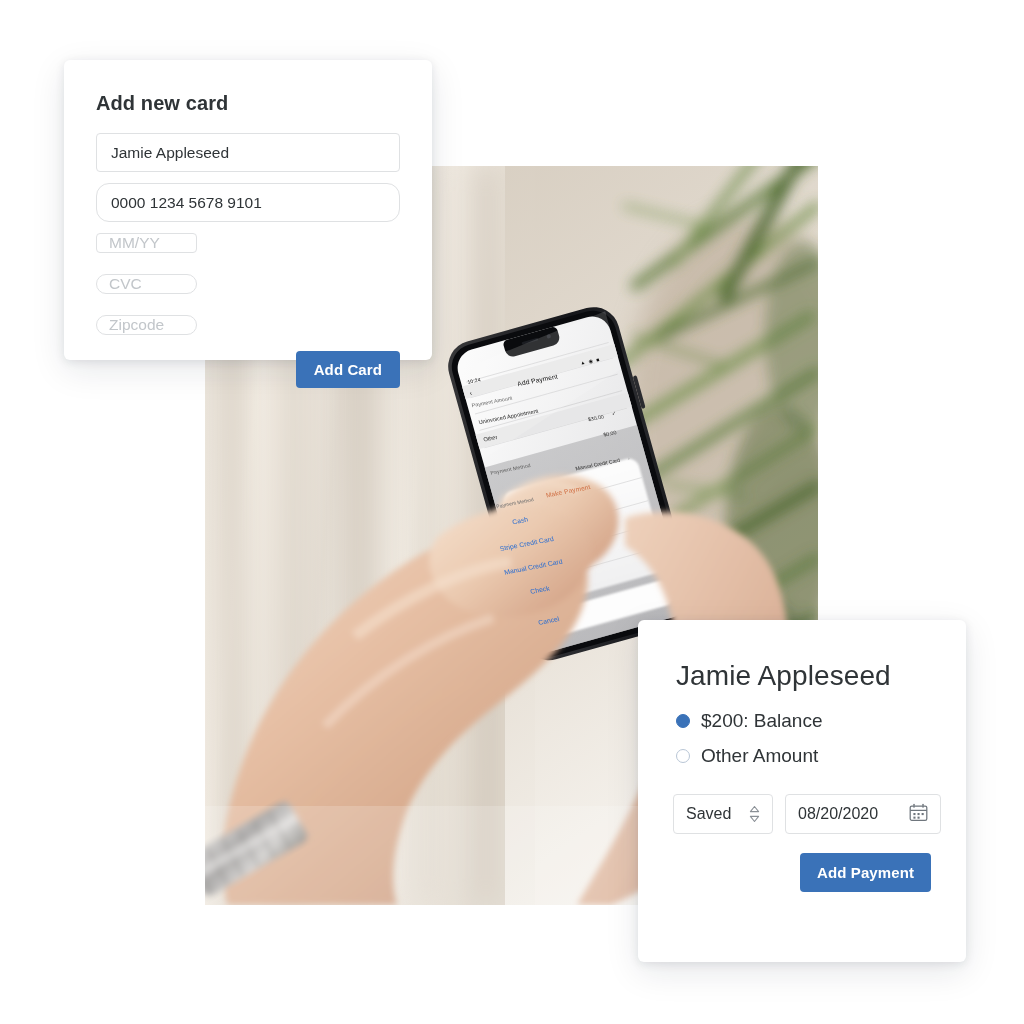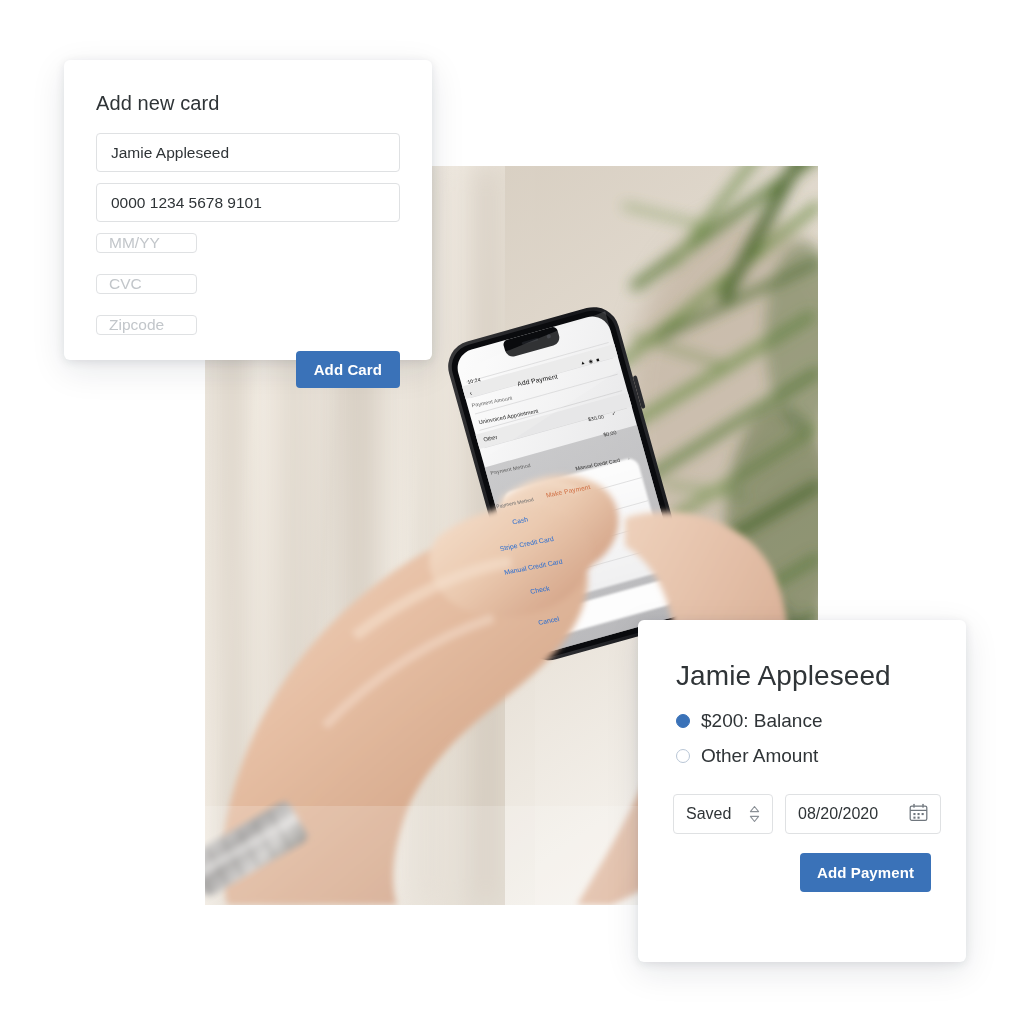--- a/index.html
+++ b/index.html
@@ -106,41 +106,41 @@
   }
 
   
   #card-add {
     left: 64px; top: 60px; width: 368px; height: 300px;
   }
   .card-title {
     margin: 0;
     padding: 32px 0 0 32px;
     font-size: 20px;
-    font-weight: 400;
+    font-weight: 700;
     color: #2f3437;
     letter-spacing: .1px;
   }
   .field-stack { padding: 18px 32px 0 32px; }
   .field {
     box-sizing: border-box;
     width: 100%;
     height: 39px;
     border: 1px solid #dfe1e3;
     border-radius: 4px;
     background: #fff;
     padding: 0 14px;
     font-family: "Liberation Sans", sans-serif;
     font-size: 15.5px;
     color: #2f3437;
     outline: none;
     display: flex;
     align-items: center;
   }
-  .field + .field { margin-top: 11px; }
+  .field + .field { margin-top: 11px; border-radius: 13px; }
   .field-row { display: flex; gap: 10px; margin-top: 11px; flex-direction: column; }
   .field-row .field { width: 33.333%; flex: 1 1 0; padding: 0 12px; }
   .field.ph { color: #c2c6ca; }
   .btn-row { display:flex; justify-content:flex-end; padding: 16px 32px 0 32px; align-items: flex-end; }
   .btn {
     border: none;
     border-radius: 4px;
     background: #3a72b8;
     color: #ffffff;
     font-family: "Liberation Sans", sans-serif;

